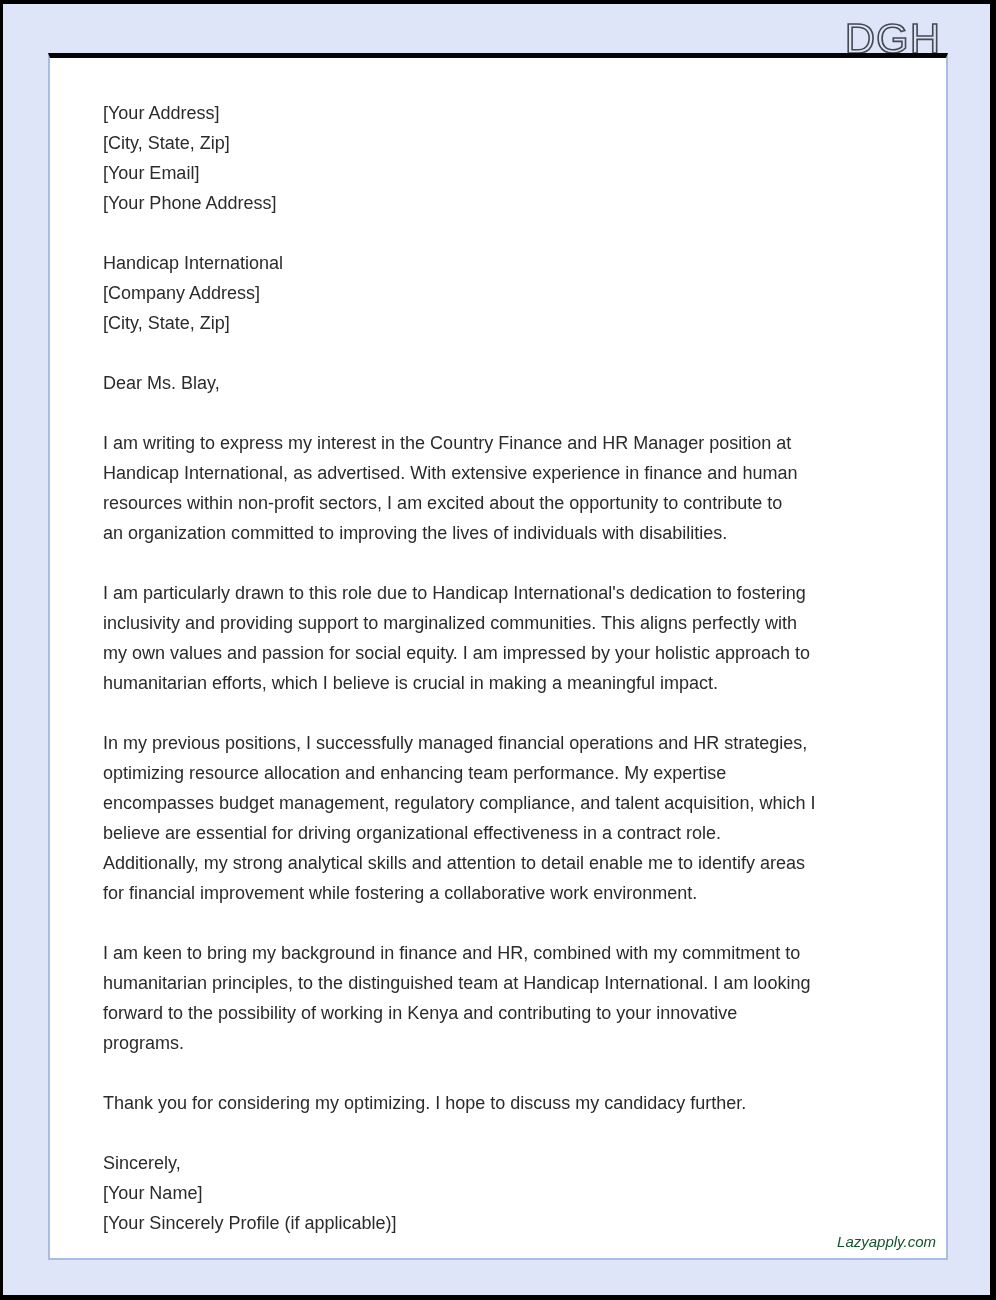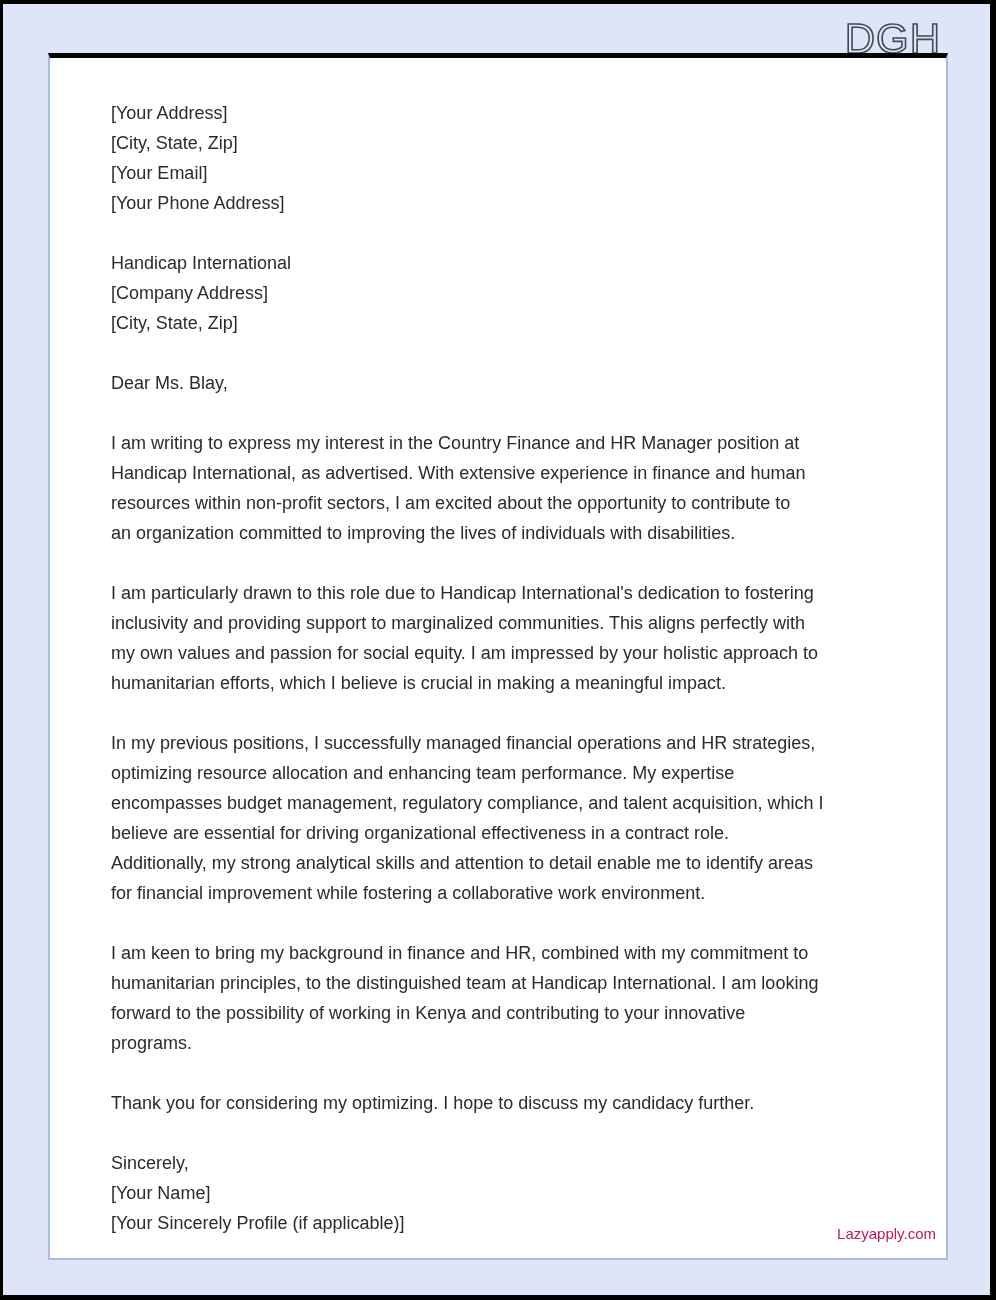--- a/index.html
+++ b/index.html
@@ -38,29 +38,30 @@
     border-left: 2px solid #a9bce4;
     border-right: 2px solid #a9bce4;
     border-bottom: 2px solid #a9bce4;
   }
   .content {
     padding: 40px 42px 0 52px;
     font-size: 18px;
     line-height: 30px;
     color: #2b2b2b;
   }
-  .block { margin: 0 0 30px 9px; }
+  .block { margin: 0 0 30px 1px; }
   .para { white-space: pre-line; }
   .line { white-space: nowrap; }
   .watermark {
     position: absolute;
-    right: 10px; bottom: 16px;
+    right: 10px; bottom: 8px;
     font-size: 15px;
     line-height: 17px;
-    color: #be185d;
+    color: #14532d;
+    font-style: italic;
   }
 </style>
 </head>
 <body>
 
 <div class="canvas">
 
   <svg class="logo-svg" viewBox="0 0 140 52">
     <text class="logo-text" x="135" y="37" text-anchor="end">DGH</text>
   </svg>

